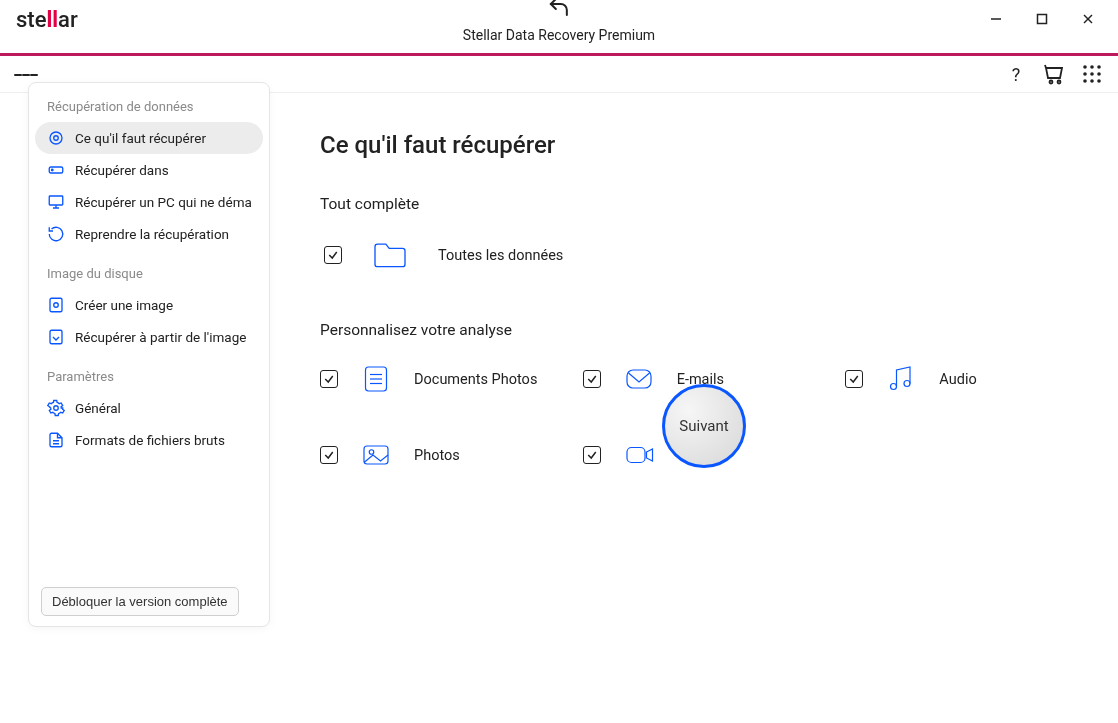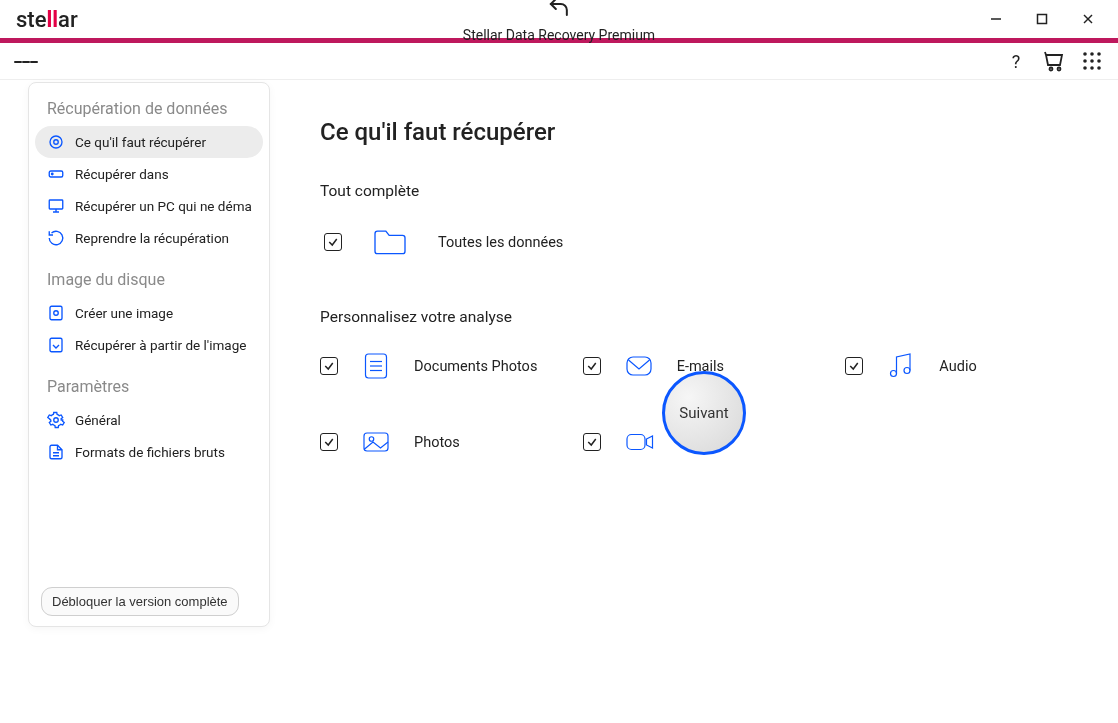--- a/index.html
+++ b/index.html
@@ -1,44 +1,44 @@
 <!DOCTYPE html>
 <html><head>
 <meta charset="utf-8">
 <style>
   html, body { margin:0; padding:0; background:#fff; font-family: -apple-system, BlinkMacSystemFont, "Segoe UI", Roboto, Arial, sans-serif; color:#222; }
   .window { width:1118px; height:723px; position:relative; background:#fff; border-radius:2px; box-sizing:border-box; }
 
   
-  .titlebar { height:38px; display:flex; align-items:center; padding:0 8px 0 16px; border-bottom:5px solid #be185d; position:relative;gap:12px; }
+  .titlebar { height:38px; display:flex; align-items:center; padding:0 8px 15px 16px; border-bottom:3px solid #be185d; position:relative;gap:12px; }
   .logo { font-size:22px; font-weight:500; letter-spacing:0; }
   .logo .l1 { color:#222; }
   .logo .u  { color:#e40046; font-weight:700; }
   .title-center { position:absolute; left:50%; transform:translateX(-50%); display:flex; align-items:center; gap:8px; color:#222; font-size:14px;flex-direction:column; }
   .winbtns { margin-left:auto; display:flex; gap:18px; padding-right:8px; }
   .winbtn { width:28px; height:28px; display:flex; align-items:center; justify-content:center; color:#444; }
   .winbtn svg { width:12px; height:12px; }
 
   
   .toolbar { height:36px; display:flex; align-items:center; padding:0 14px; border-bottom:1px solid #eee; }
   .tool-left { }
   .tool-right { margin-left:auto; display:flex; align-items:center; gap:14px; color:#222; }
   .icon-box { width:24px; height:24px; display:inline-flex; align-items:center; justify-content:center; }
   .hamburger span{ display:block; width:18px; height:2px; background:#222; margin:2px 0; border-radius:1px;}
   .tool-right .q { font-size:18px; }
 
   
   .sidebar { position:absolute; left:28px; top:82px; width:242px; background:#fff; border:1px solid #e5e5e5; border-radius:8px; padding:16px 6px 10px 6px; box-shadow: 0 2px 8px rgba(0,0,0,0.04); height:545px; box-sizing:border-box; display:flex; flex-direction:column; }
-  .side-title { color:#8a8a8a; font-size:16px; padding:0 12px 8px 12px; }
+  .side-title { color:#8a8a8a; font-size:13px; padding:0 12px 8px 12px; }
   .side-item { display:flex; align-items:center; gap:10px; padding:7px 12px; border-radius:16px; color:#222; font-size:13.5px; white-space:nowrap; overflow:hidden; text-overflow:ellipsis; cursor:pointer; }
   .side-item.active { background:#ececec; }
   .side-item .icn { color:#0b57ff; width:18px; height:18px; display:inline-flex; align-items:center; justify-content:center; flex-shrink:0; }
   .side-item .icn svg { width:18px; height:18px; }
   .spacer { height:16px; }
-  .unlock-btn { margin-top:auto; align-self:flex-start; margin-left:6px; border:1px solid #cfcfcf; background:#fafafa; border-radius:11px; padding:6px 10px; font-size:13px; color:#333; cursor:pointer; }
+  .unlock-btn { margin-top:auto; align-self:flex-start; margin-left:6px; border:1px solid #cfcfcf; background:#fafafa; border-radius:5px; padding:6px 10px; font-size:13px; color:#333; cursor:pointer; }
 
   
   .main { margin-left:290px; padding:30px 30px 0 30px; flex:1; position:relative; }
   .h1 { font-size:24px; font-weight:500; margin:8px 0 36px 0; }
   .section-title { font-size:15.5px; color:#222; margin:0 0 20px 0; }
   .row-all { display:flex; align-items:center; gap:26px; margin-bottom:44px; padding-left:4px;}
   .chk { width:18px; height:18px; border:1.5px solid #222; border-radius:3px; display:inline-flex; align-items:center; justify-content:center; cursor:pointer; box-sizing:border-box; }
   .chk svg { width:12px; height:12px; }
   .big-icn { color:#0b57ff; width:44px; height:44px; display:inline-flex; align-items:center; justify-content:center; }
   .big-icn svg { width:40px; height:40px; stroke:#0b57ff; fill:none; stroke-width:1.6; }

